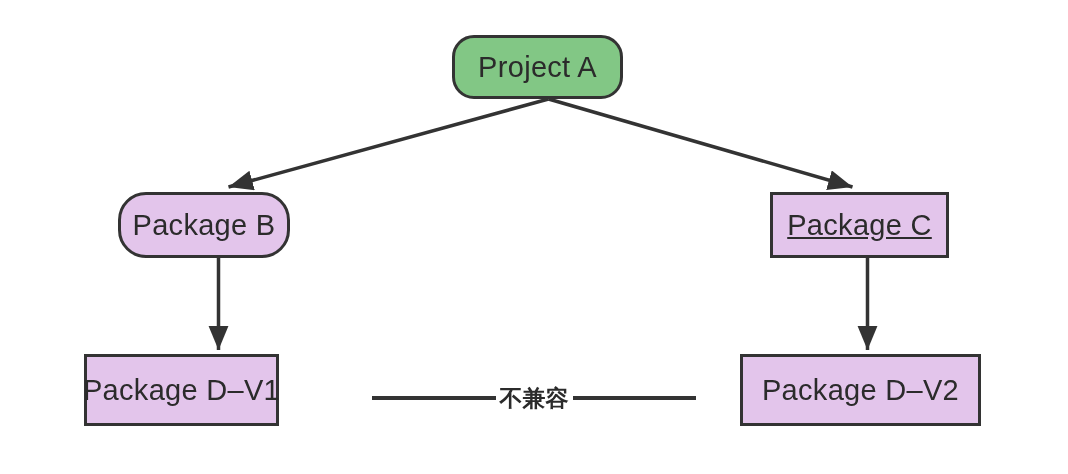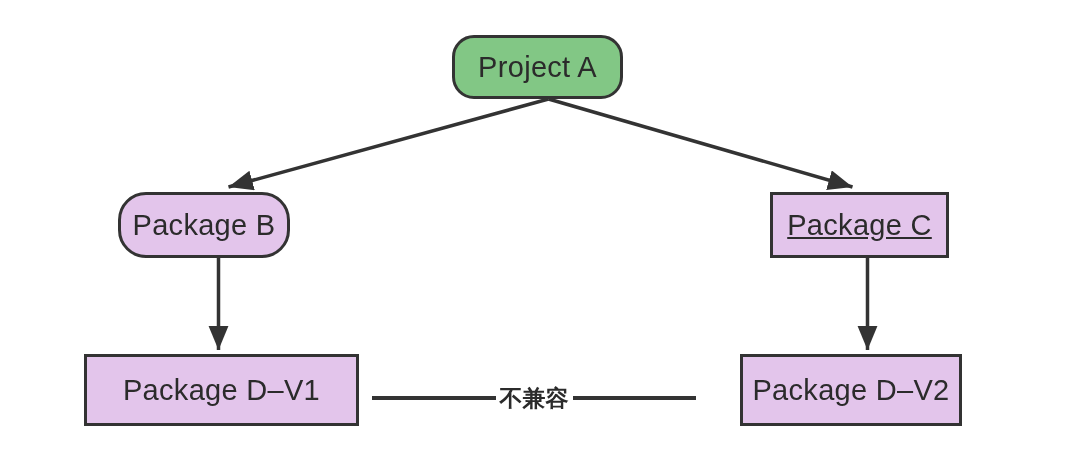--- a/index.html
+++ b/index.html
@@ -94,25 +94,25 @@
   </div>
 
   <div class="node" style="left:118px; top:192px; width:172px; height:66px;border-radius:28px;">
     <span>Package B</span>
   </div>
 
   <div class="node" style="left:770px; top:192px; width:179px; height:66px;text-decoration:underline;">
     <span>Package C</span>
   </div>
 
-  <div class="node" style="left:84px; top:354px; width:275px; height:72px;">
+  <div class="node" style="left:84px; top:354px; width:195px; height:72px;">
     <span>Package D–V1</span>
   </div>
 
-  <div class="node" style="left:740px; top:354px; width:222px; height:72px;">
+  <div class="node" style="left:740px; top:354px; width:241px; height:72px;">
     <span>Package D–V2</span>
   </div>
 
   <div class="incompat" style="left:372px; top:380px; width:324px; height:36px;">
     <div class="hline"></div>
     <div class="label">不兼容</div>
     <div class="hline"></div>
   </div>
 
 </div>

